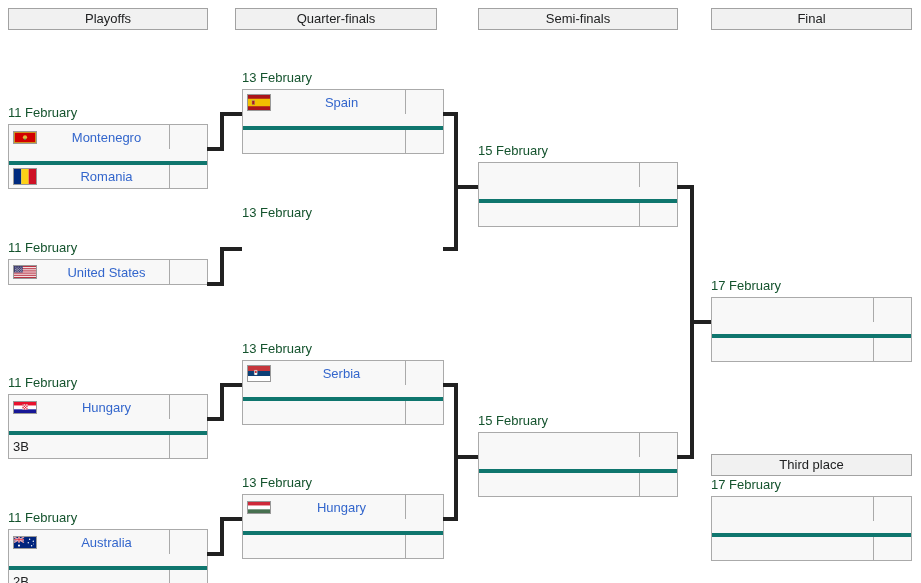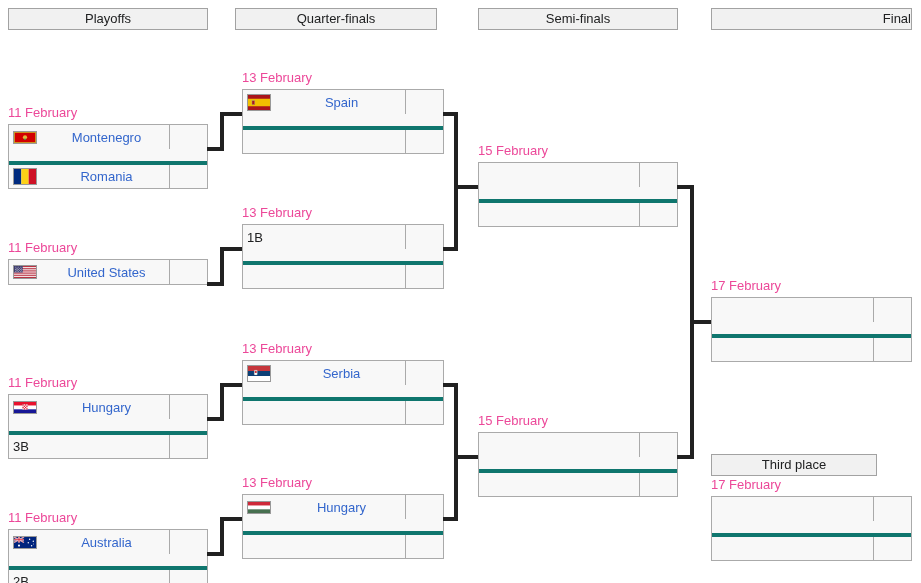--- a/index.html
+++ b/index.html
@@ -6,21 +6,21 @@
   .bracket{
     position:relative;width:921px;height:583px;background:#fff;
     font-family:"Liberation Sans",sans-serif;font-size:13px;color:#202122;
     overflow:hidden;
   }
   .round-header{
     position:absolute;top:8px;height:22px;line-height:20px;box-sizing:border-box;
     text-align:center;background:#f1f1f1;border:1px solid #a2a2a2;color:#202122;
   }
   .match{position:absolute;}
-  .match-date{height:19px;line-height:16px;color:#ec4899;white-space:nowrap;}
+  .match-date{height:19px;line-height:16px;color:#14532d;white-space:nowrap;}
   .match-box{
     box-sizing:border-box;width:100%;
     border:1px solid #aaa;background:#f8f8f8;
   }
   .team-row{display:flex;align-items:center;height:24px;padding-left:4px;box-sizing:content-box;}
   .team-row.second{height:23px;border-top:4px solid #0f766e;margin-top:12px;}
   .flag{display:inline-block;line-height:0;border:1px solid #999;margin-right:7px;flex:none;}
   .flag svg{display:block;}
   .team-name{flex:1;white-space:nowrap;overflow:hidden;}
   .team-link{color:#3366cc;text-align:center;}
@@ -29,21 +29,21 @@
   .conn{position:absolute;background:#212121;}
 </style>
 </head>
 <body>
 
 <div class="bracket">
 
   <div class="round-header" style="left:8px;width:200px;">Playoffs</div>
   <div class="round-header" style="left:235px;width:202px;">Quarter-finals</div>
   <div class="round-header" style="left:478px;width:200px;">Semi-finals</div>
-  <div class="round-header" style="left:711px;width:201px;text-align:right;">Final</div>
+  <div class="round-header" style="left:711px;width:201px;">Final</div>
 
   <div class="match" style="left:8px;top:105px;width:200px;">
     <div class="match-date">11 February</div>
     <div class="match-box">
       <div class="team-row">
         <span class="flag">
             <svg xmlns="http://www.w3.org/2000/svg" width="22" height="11" viewBox="0 0 22 11">
               <rect width="22" height="11" fill="#c9a227"></rect>
               <rect x="0.9" y="0.9" width="20.2" height="9.2" fill="#d20000"></rect>
               <circle cx="11" cy="5.3" r="2.1" fill="#e2b93c"></circle>
@@ -202,32 +202,20 @@
       <div class="team-row second">
 
         <span class="team-name"></span>
         <span class="score-cell"></span>
       </div>
     </div>
   </div>
 
   <div class="match" style="left:242px;top:205px;width:202px;">
     <div class="match-date">13 February</div>
-    <div class="match-box">
-      <div class="team-row">
-
-        <span class="team-name team-plain">1B</span>
-        <span class="score-cell"></span>
-      </div>
-      <div class="team-row second">
-
-        <span class="team-name"></span>
-        <span class="score-cell"></span>
-      </div>
-    </div>
   </div>
 
   <div class="match" style="left:242px;top:341px;width:202px;">
     <div class="match-date">13 February</div>
     <div class="match-box">
       <div class="team-row">
         <span class="flag">
             <svg xmlns="http://www.w3.org/2000/svg" width="22" height="15" viewBox="0 0 22 15">
               <rect width="22" height="5" fill="#c6363c"></rect>
               <rect y="5" width="22" height="5" fill="#0c4076"></rect>
@@ -310,21 +298,21 @@
         <span class="score-cell"></span>
       </div>
       <div class="team-row second">
 
         <span class="team-name"></span>
         <span class="score-cell"></span>
       </div>
     </div>
   </div>
 
-  <div class="round-header" style="left:711px;width:166px;top:454px;">Third place</div>
+  <div class="round-header" style="left:711px;width:201px;top:454px;">Third place</div>
 
   <div class="match" style="left:711px;top:477px;width:201px;">
     <div class="match-date">17 February</div>
     <div class="match-box">
       <div class="team-row">
 
         <span class="team-name"></span>
         <span class="score-cell"></span>
       </div>
       <div class="team-row second">

